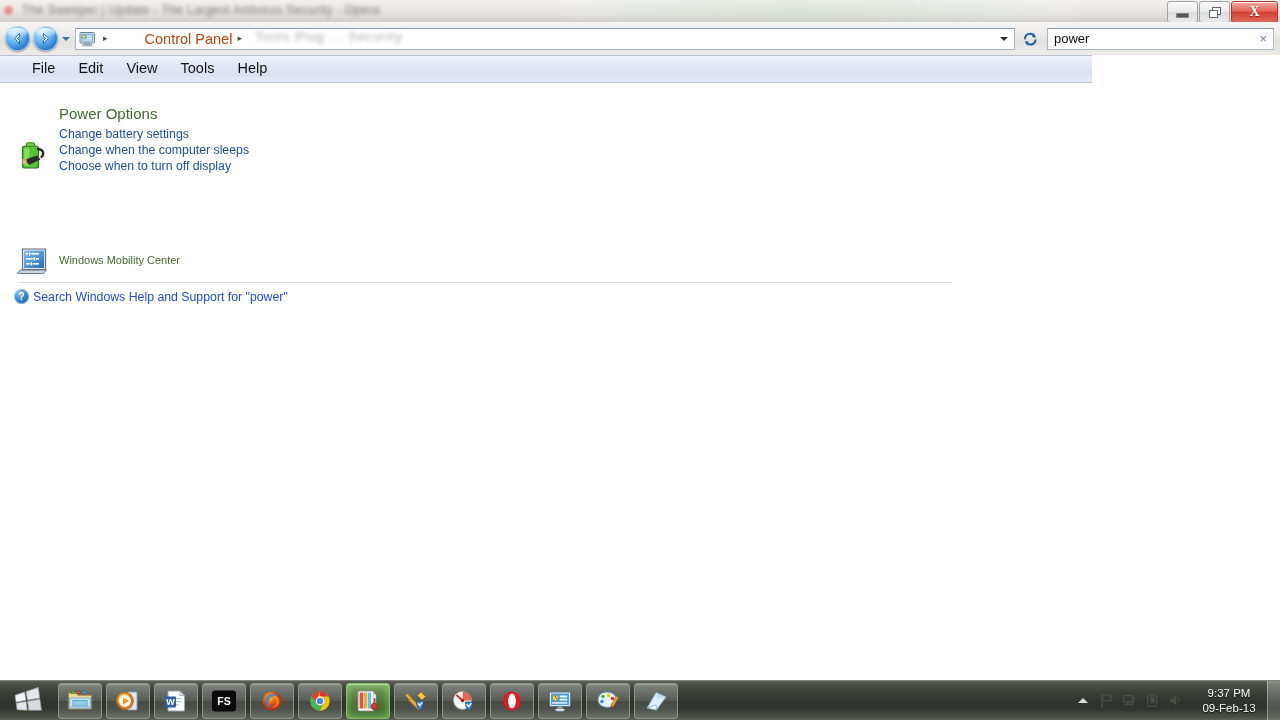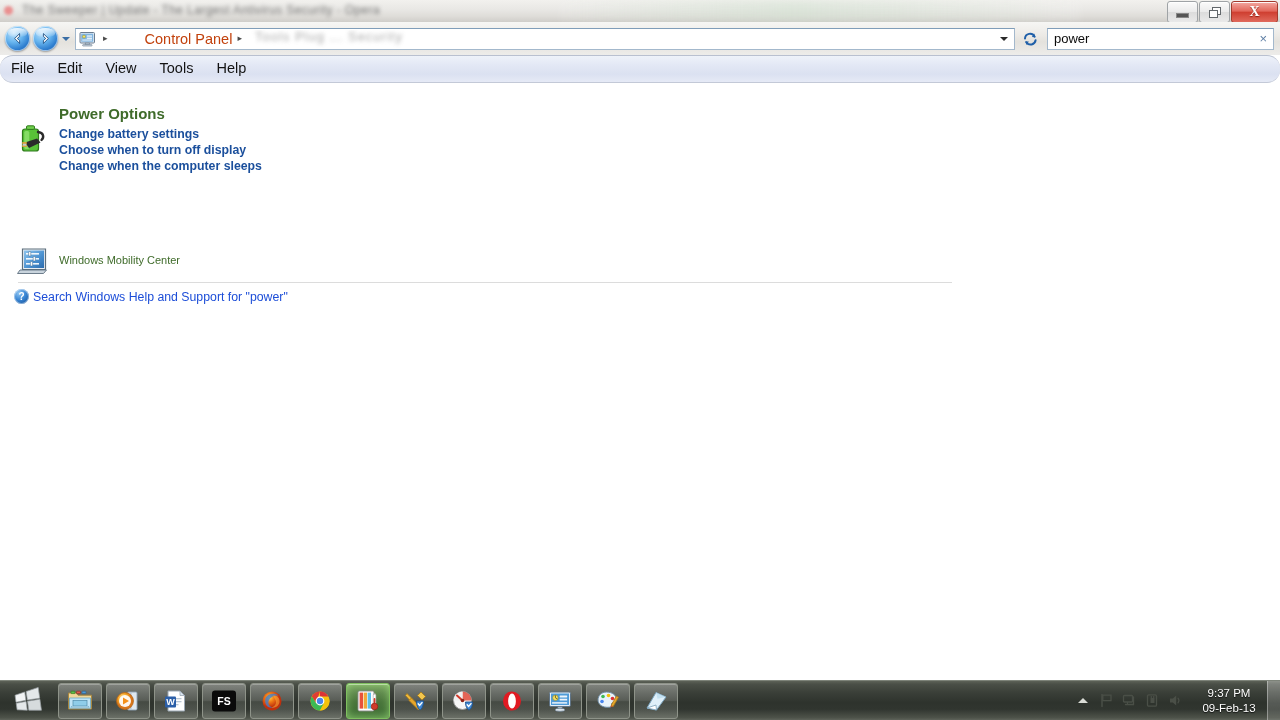--- a/index.html
+++ b/index.html
@@ -256,29 +256,28 @@
     color: #5f7fa5;
     padding: 0 2px;
     line-height: 1;
     flex: 0 0 auto;
   }
 
   
   .menubar {
     position: absolute;
     left: 0; top: 55px;
-    width: 1280px; height: 28px;
+    width: 1092px; height: 28px;
     background: linear-gradient(to bottom, #eef2fa 0%, #e3e8f5 35%, #dbe1f1 70%, #e6eaf6 100%);
     border-top: 1px solid #b9c0d0;
     border-bottom: 1px solid #c3c9d7;
     box-sizing: border-box;
     display: flex;
     align-items: center;
-    padding-left: 1px;
-    border-radius: 13px;
+    padding-left: 22px;
   }
   .menu-item {
     font-size: 14.5px;
     color: #131313;
     padding: 2px 13px 3px 10px;
     line-height: 1;
     border-radius: 2px;
   }
 
   
@@ -291,22 +290,21 @@
   }
 
   .result-group {
     position: absolute;
     left: 16px;
     top: 20px;
     width: 940px;
   }
   .group-row {
     display: flex;
-    align-items: center;
-    font-weight: bold;
+    align-items: flex-end;
   }
   .group-icon {
     width: 34px;
     height: 34px;
     flex: 0 0 auto;
     position: relative;
     margin-right: 9px;
     margin-top: 1px;
   }
   .group-body { flex: 1 1 auto; min-width: 0; }
@@ -572,22 +570,22 @@
 
             <path d="M9 19.5 L21 15.5 L24.5 19.5 L13 25 Z" fill="#2b2b2b"></path>
             <rect x="6" y="19" width="5" height="2" rx="1" fill="#d8a33a"></rect>
             <rect x="6" y="22" width="5" height="2" rx="1" fill="#d8a33a"></rect>
             <rect x="6.5" y="20.8" width="4" height="2" rx="1" fill="#c3c7cb"></rect>
           </svg>
         </span>
         <div class="group-body">
           <span class="group-title">Power Options</span>
           <a class="sub-link">Change battery settings</a>
+          <a class="sub-link">Change when the computer sleeps</a>
           <a class="sub-link">Choose when to turn off display</a>
-          <a class="sub-link">Change when the computer sleeps</a>
         </div>
       </div>
     </div>
 
     <div class="mobility-row">
       <span class="group-icon">
         <svg width="34" height="34" viewBox="0 0 34 34">
 
           <path d="M4 27 L30.5 27 L27.5 30.5 L1.5 30.5 Z" fill="#c9d4dd" stroke="#6d7d8b" stroke-width="1"></path>
 

